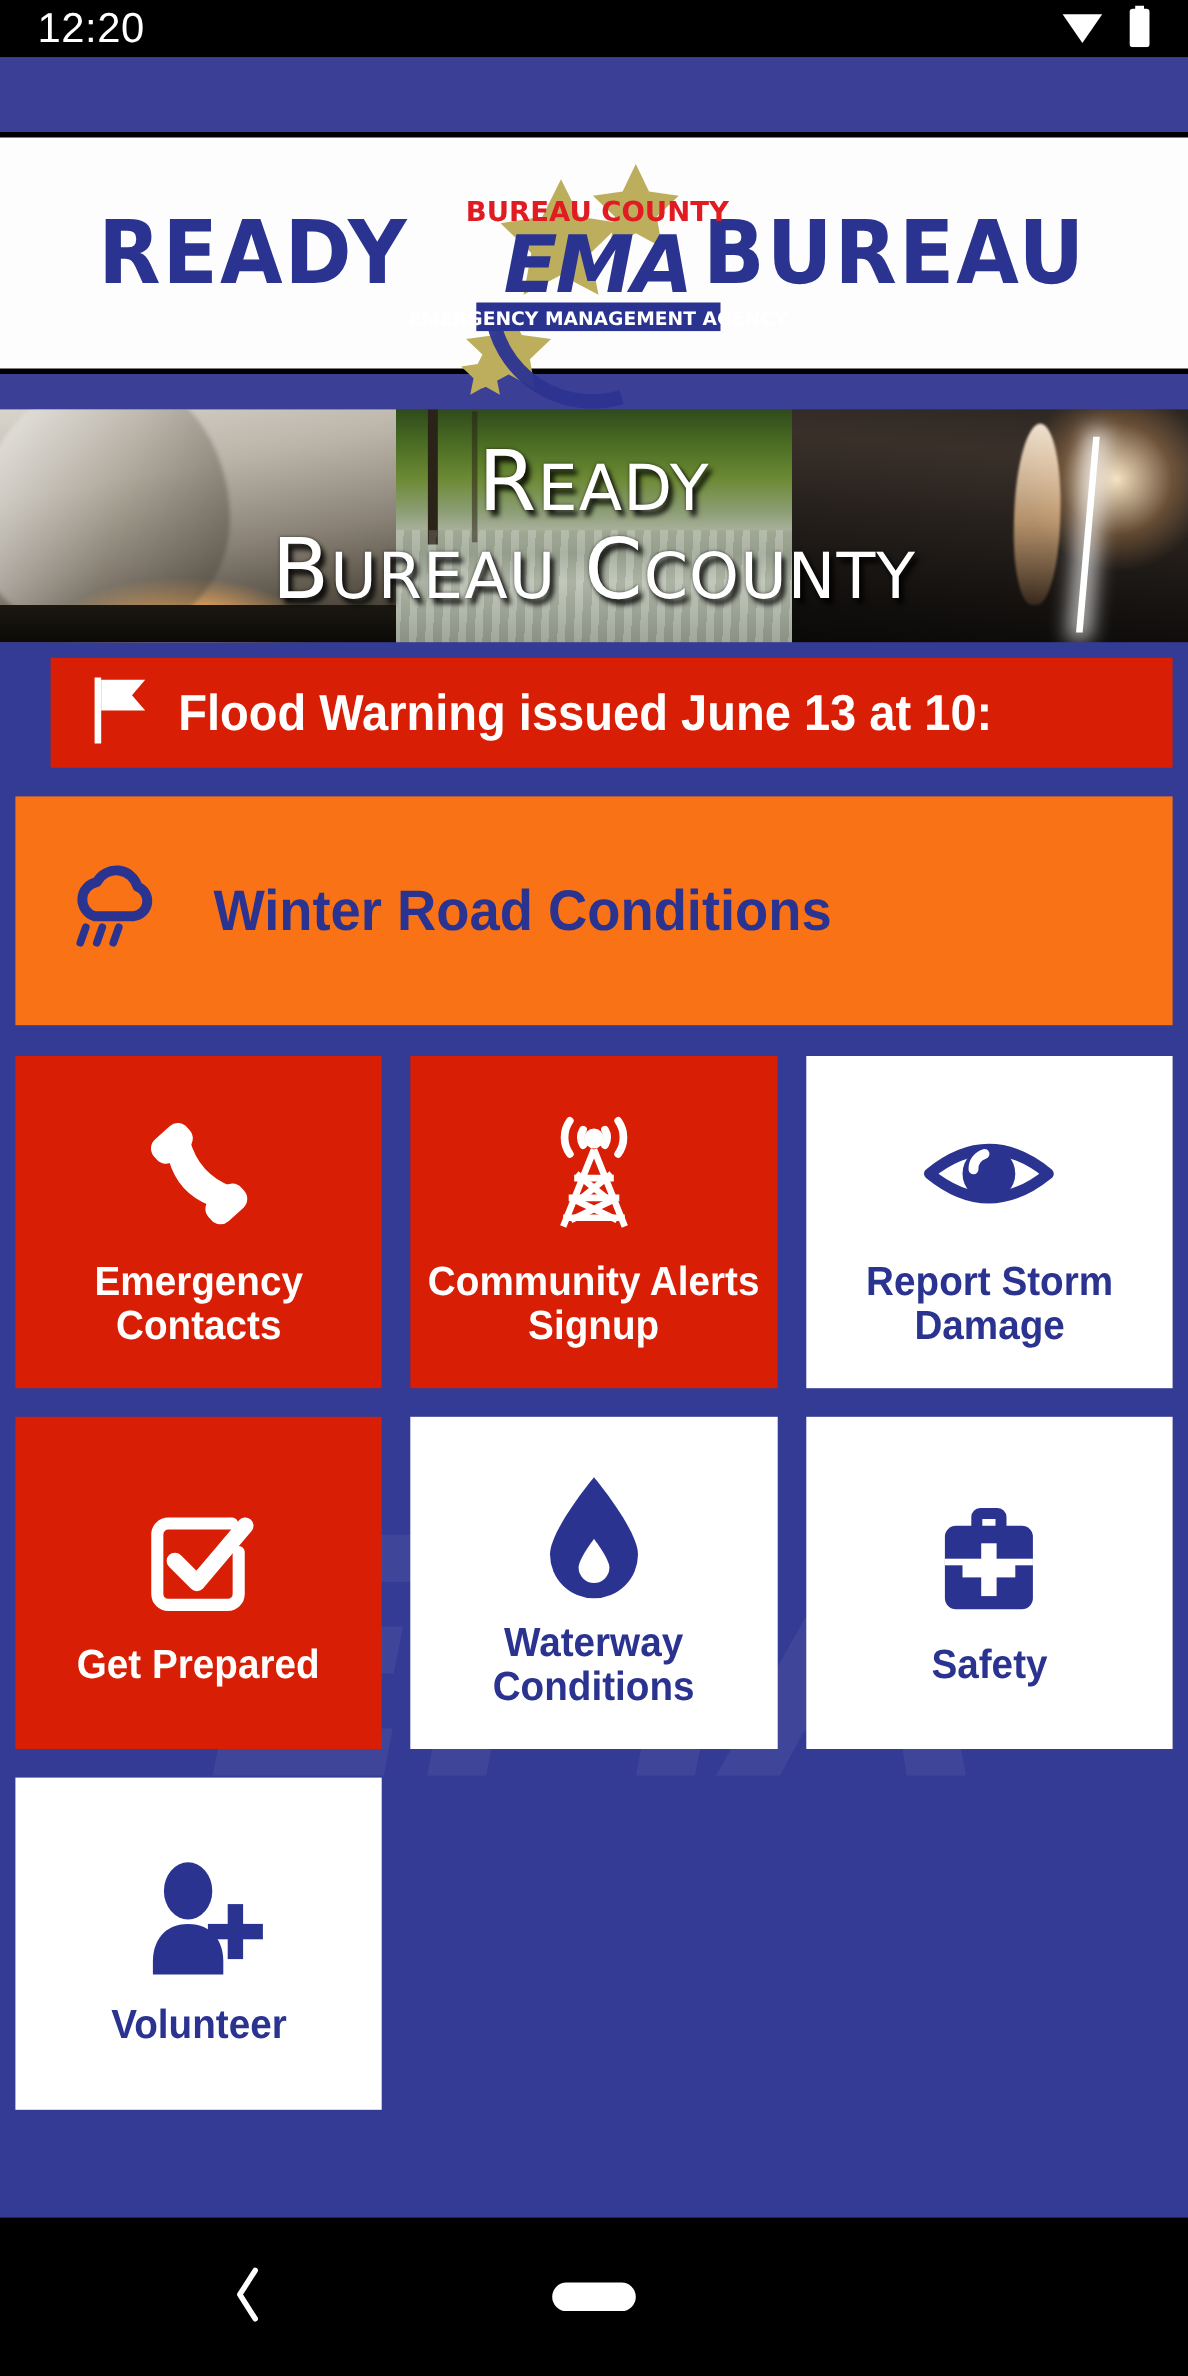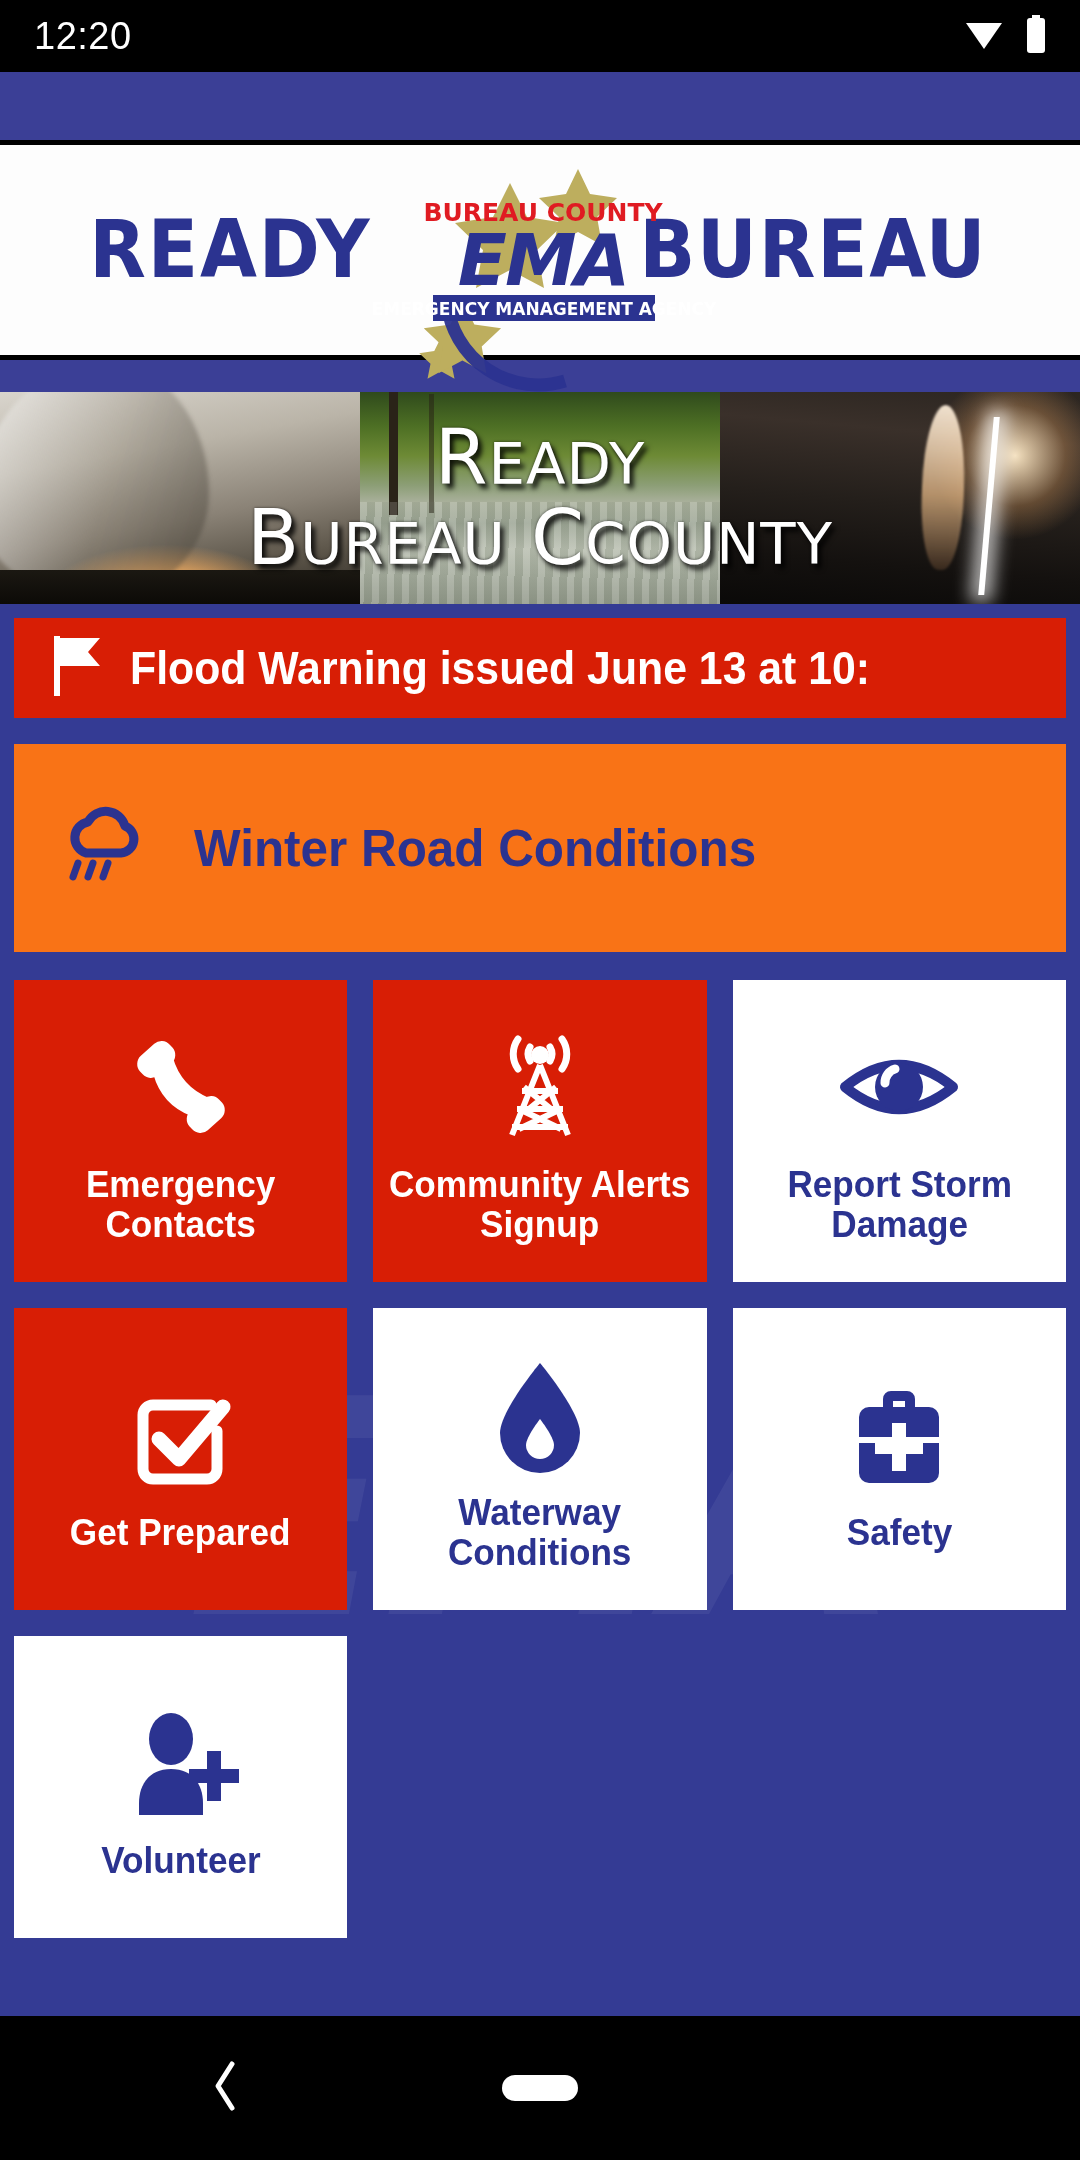--- a/index.html
+++ b/index.html
@@ -6,21 +6,21 @@
   html,body { width:1080px; height:2160px; }
   body {
     font-family:"Liberation Sans", sans-serif;
     background:#343B94;
     overflow:hidden;
     position:relative;
   }
 
   
   .statusbar{
-    height:72px; background:#000; color:#fff;
+    height:52px; background:#000; color:#fff;
     display:flex; align-items:center; justify-content:space-between;
     padding:0 34px;
   }
   .status-time{ font-size:38px; font-weight:400; letter-spacing:0.5px; }
   .status-icons{ display:flex; align-items:center; gap:22px; }
 
   
   .appbar-top{ height:68px; background:#3B3F96; }
   .logo-band{
     position:relative; height:220px; background:#fdfdfd;
@@ -116,20 +116,21 @@
   .hero-line.l2{ font-size:76px; }
   .smallcap{ font-size:0.76em; }
 
   
   .content{ padding:14px 14px 0 14px; }
 
   .alert-bar{
     background:#D81E05; height:100px; margin-bottom:26px;
     display:flex; align-items:center; padding:0 34px; gap:26px;
     overflow:hidden;
+    margin-left:32px;
   }
   .alert-text{
     color:#fff; font-size:46px; font-weight:700; white-space:nowrap;
     transform:scaleX(0.93); transform-origin:left center;
     font-family:"Liberation Sans", sans-serif;
   }
 
   .info-card{
     background:#f97316; height:208px; margin-bottom:28px;
     display:flex; align-items:center; padding:0 48px; gap:42px;

